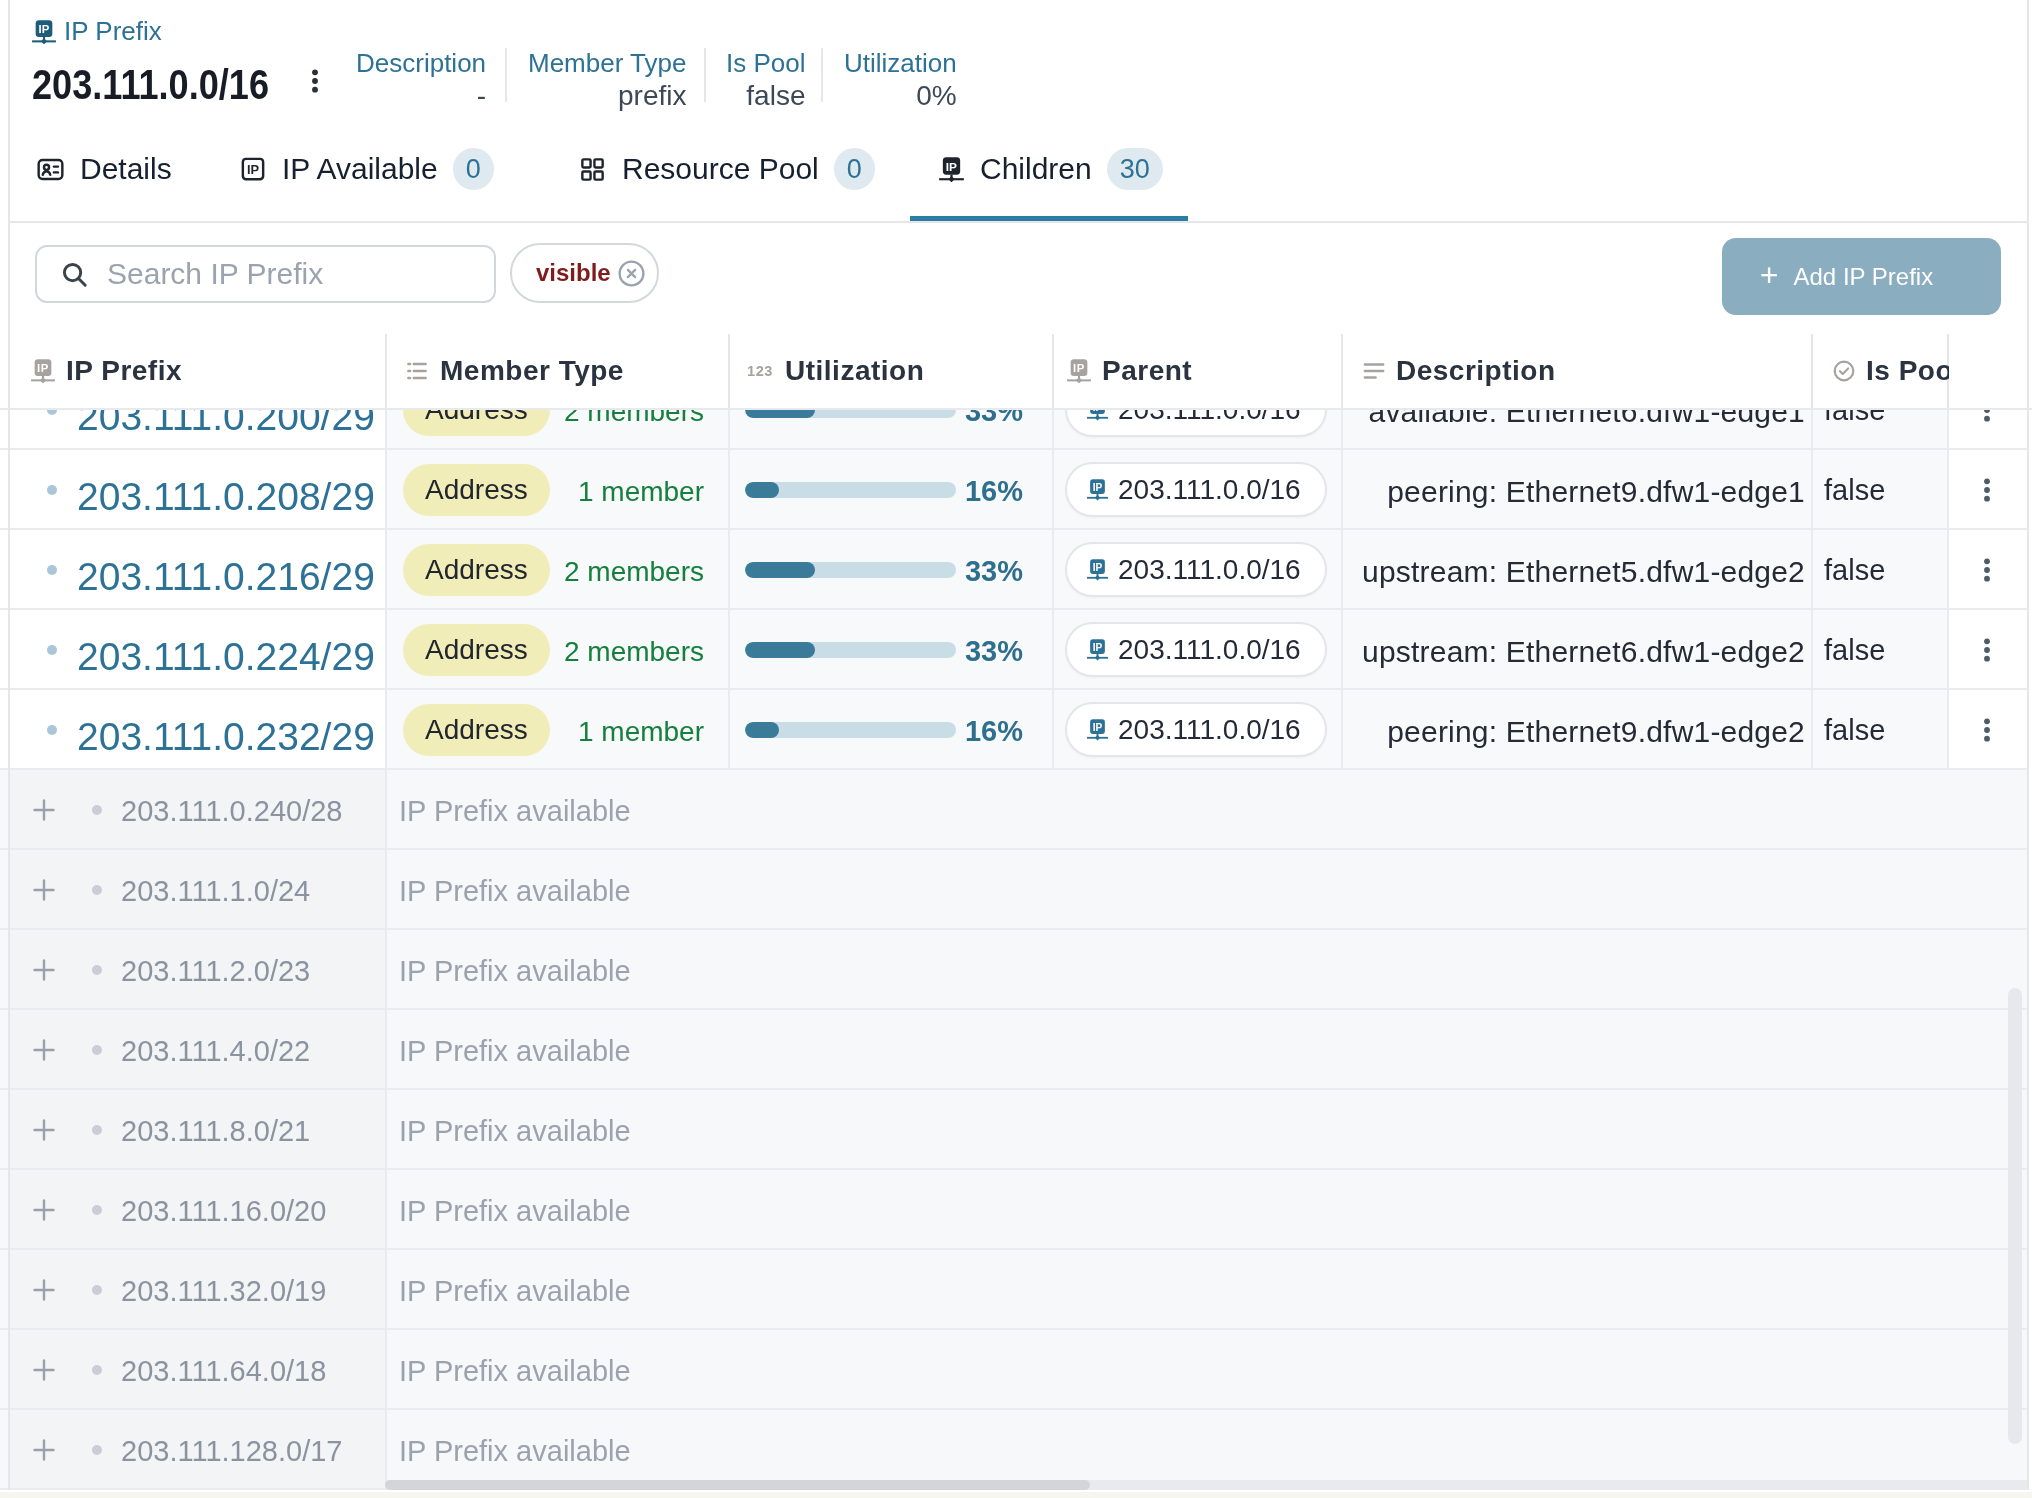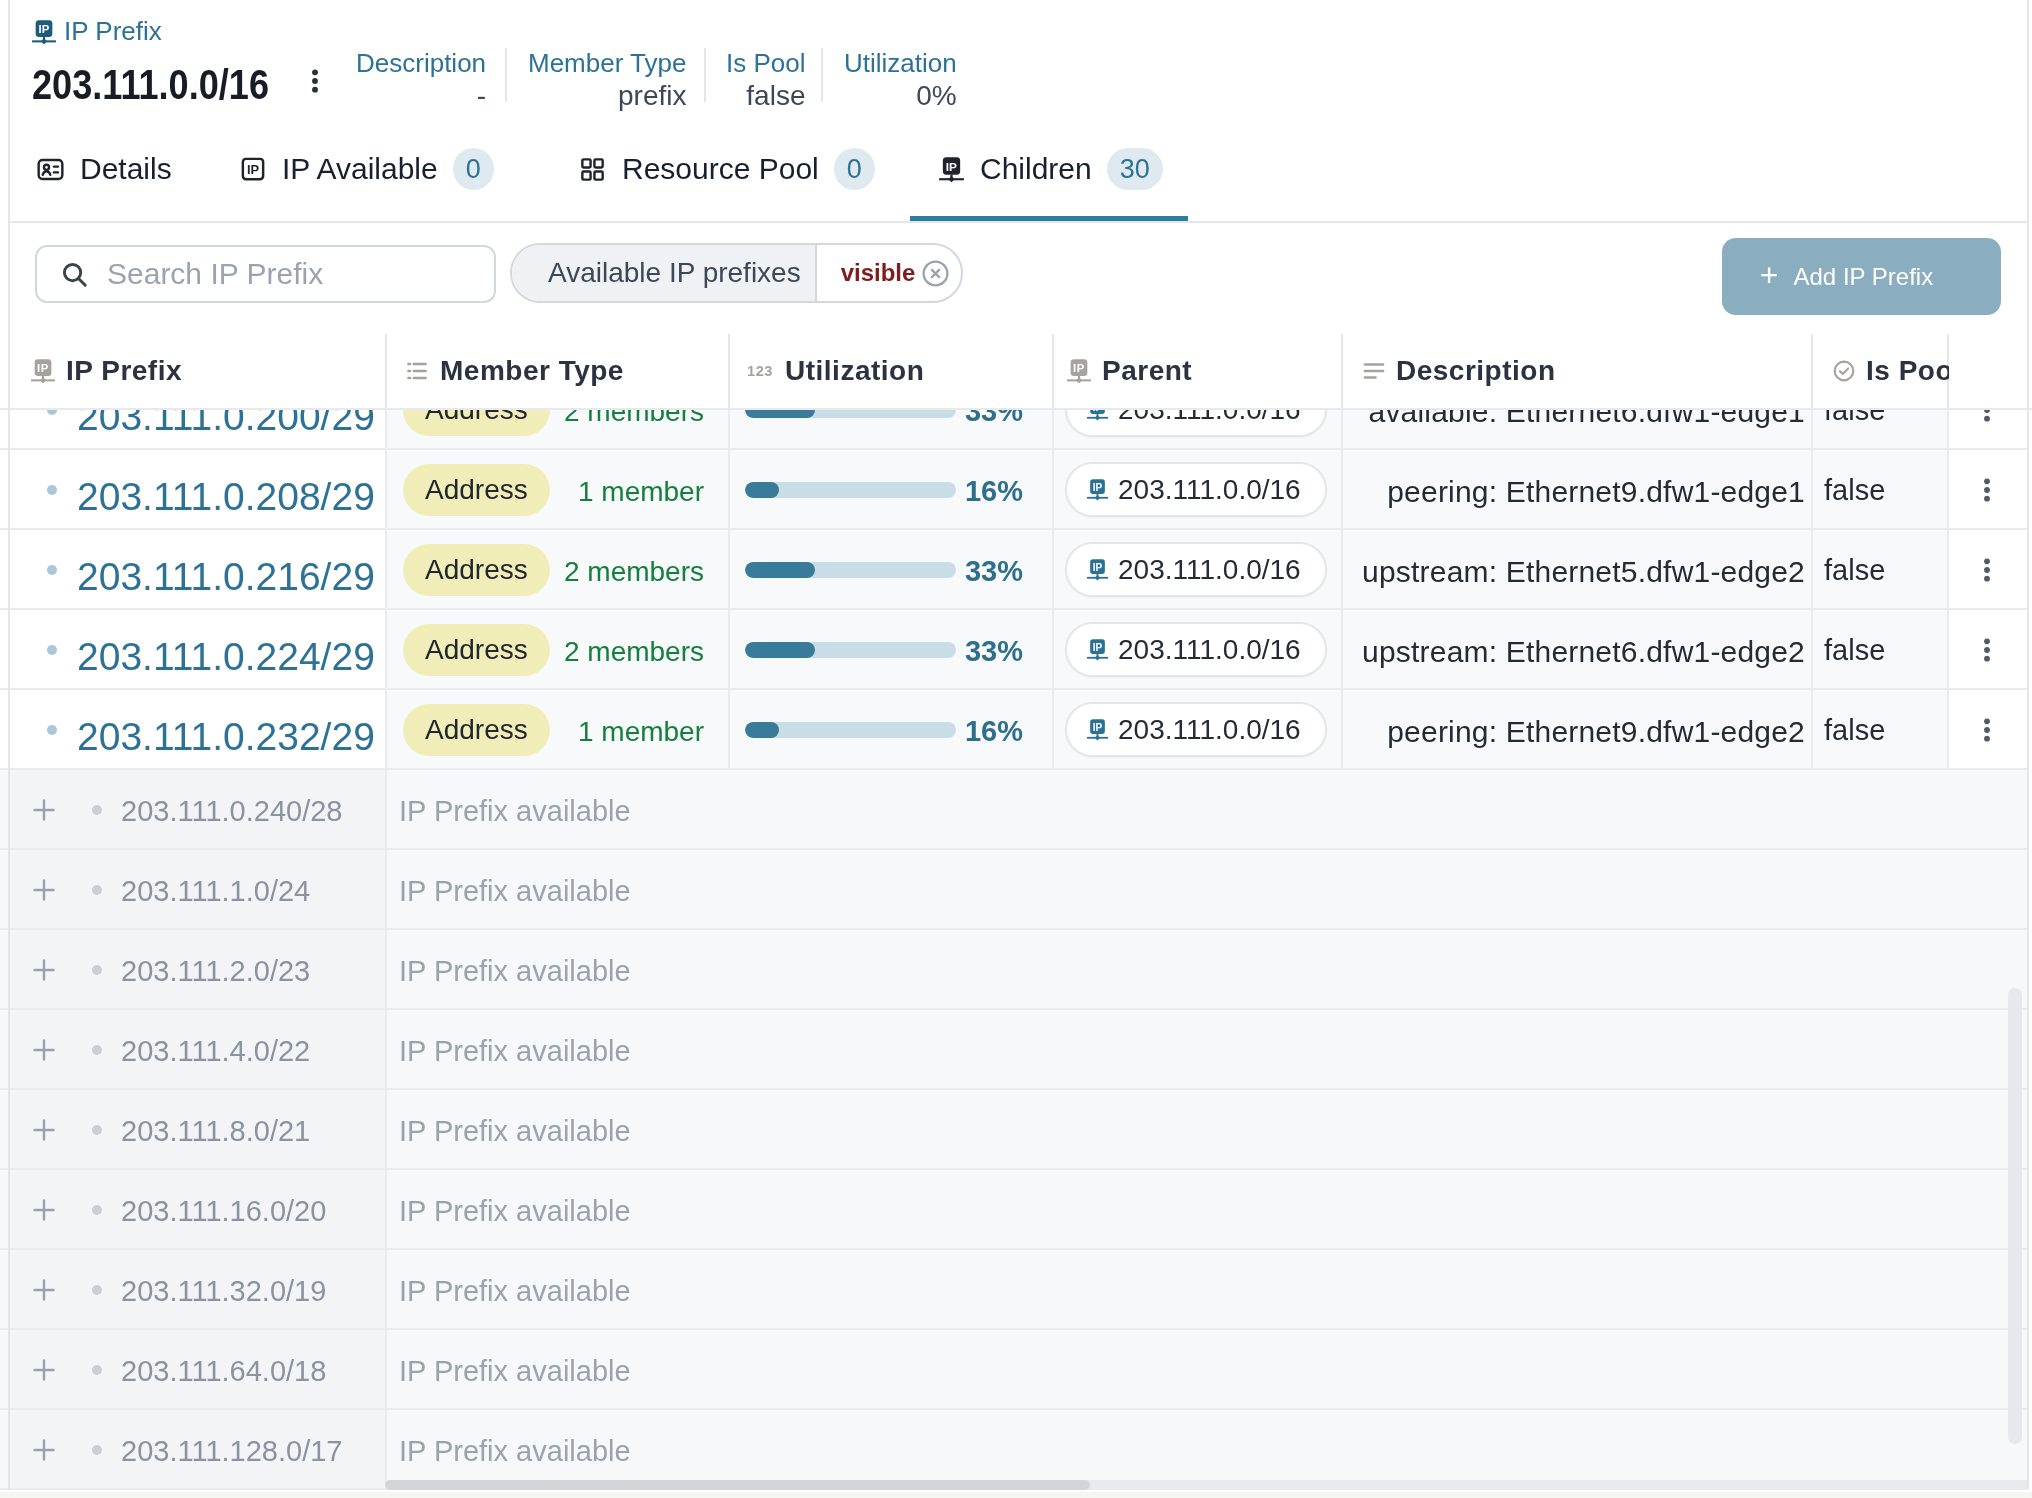--- a/index.html
+++ b/index.html
@@ -168,21 +168,20 @@
   <div class="tabactive"></div>
 
   <div class="search">
       <svg width="31" height="31" viewBox="0 0 24 24" fill="none" stroke="#3a424c" stroke-width="2.3" stroke-linecap="round">
 <circle cx="10.5" cy="10.5" r="6.3"></circle>
 <path d="M15.3 15.3l5 5"></path>
 </svg>
       <span class="ph">Search IP Prefix</span>
     </div>
   <div class="fchip">
-      <span class="seg1">Available IP prefixes</span>
       <span class="seg2">
         <span class="vis">visible</span>
         <svg width="31" height="31" viewBox="0 0 24 24" fill="none" stroke="#9aa2ad" stroke-width="1.8" stroke-linecap="round">
 <circle cx="12" cy="12" r="9.2"></circle>
 <path d="M9.2 9.2l5.6 5.6M14.8 9.2l-5.6 5.6"></path>
 </svg>
       </span>
     </div>
   <div class="addbtn"><span class="pl">+</span>Add IP Prefix</div>
 

